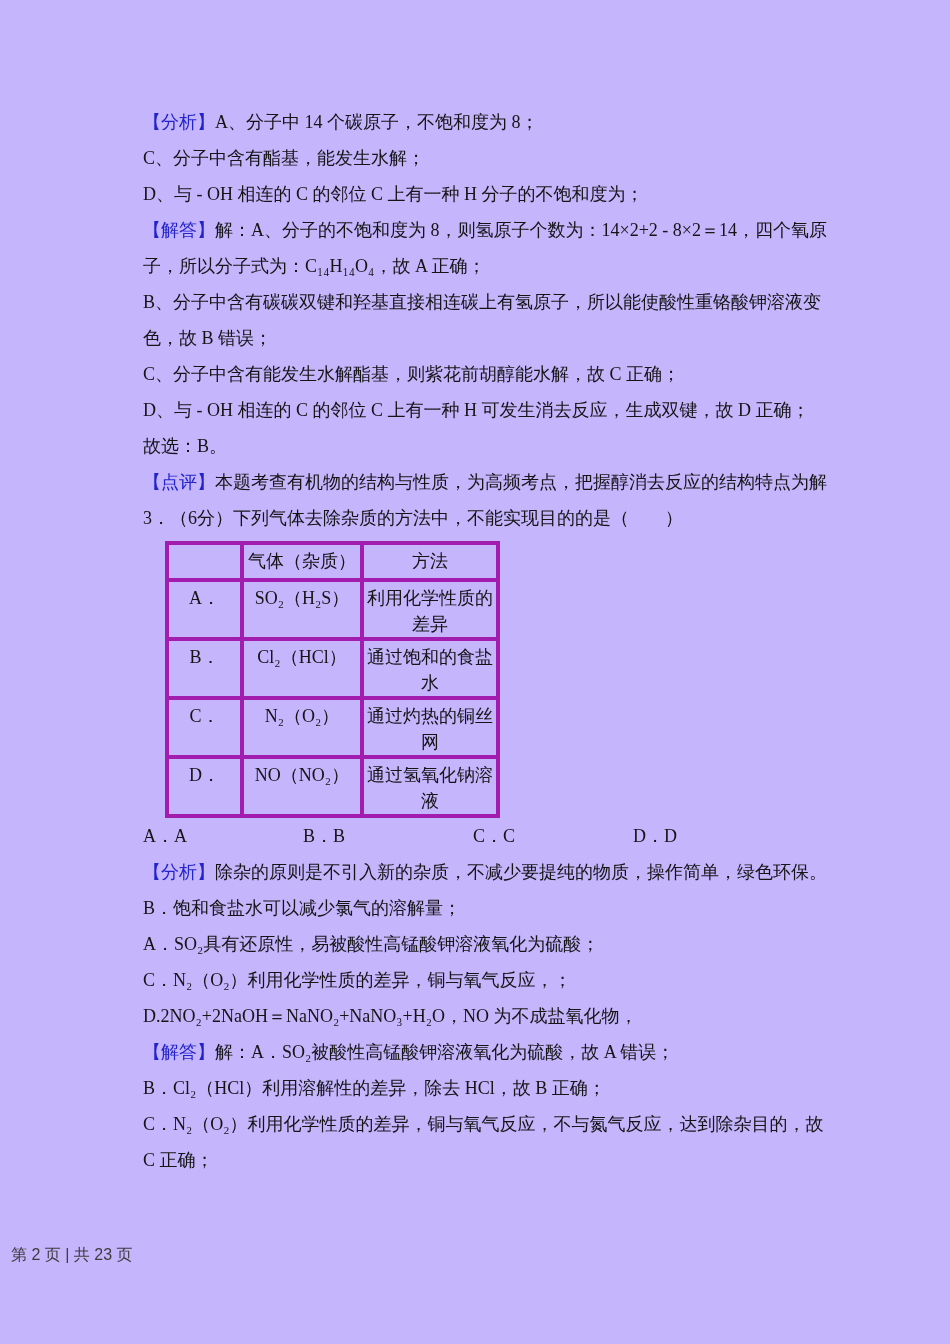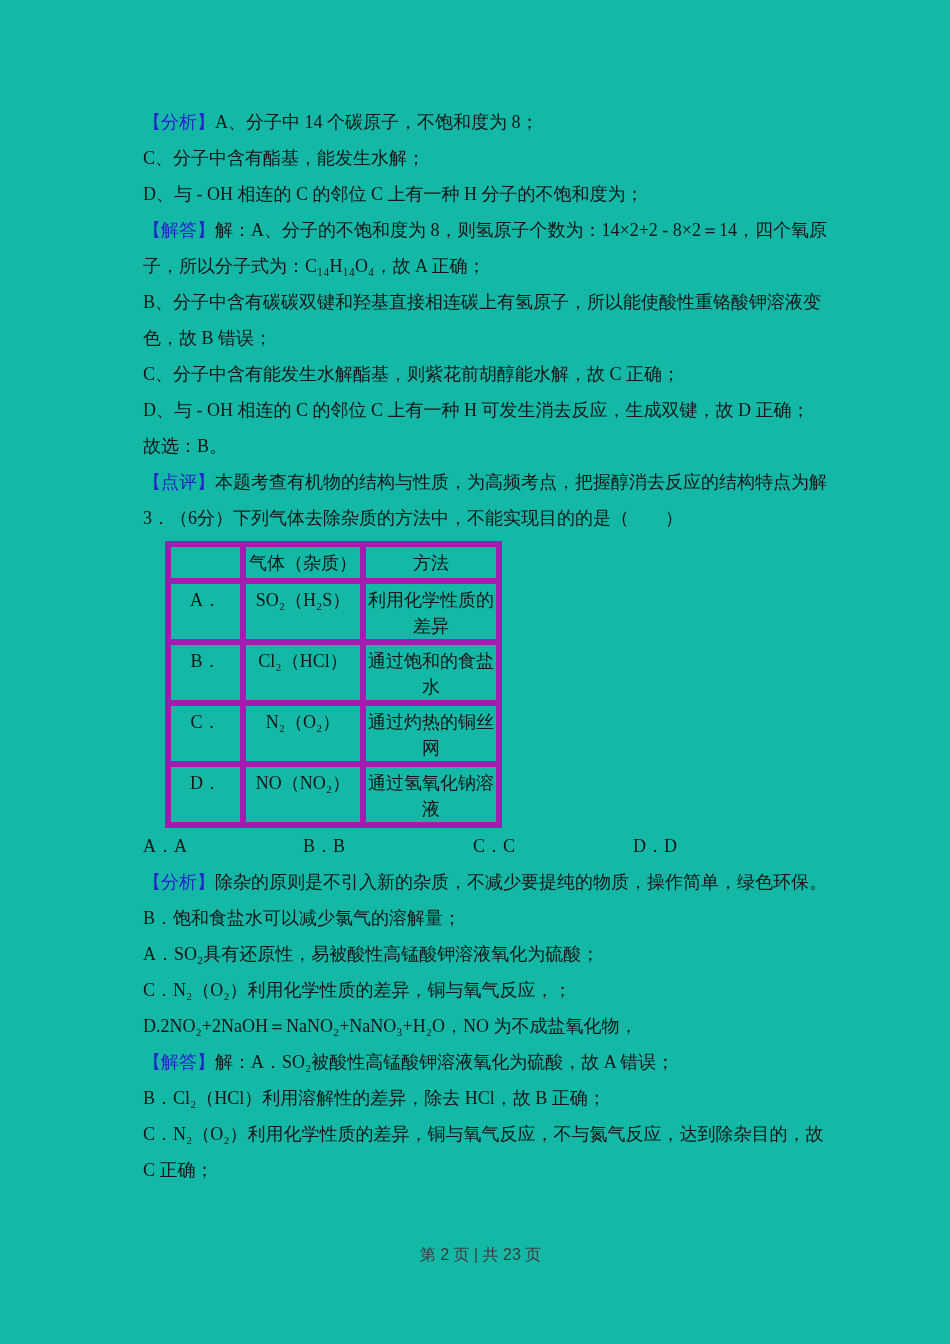--- a/index.html
+++ b/index.html
@@ -1,41 +1,41 @@
 <!DOCTYPE html>
 <html><head>
 <meta charset="utf-8">
 <style>
   * { margin:0; padding:0; box-sizing:border-box; }
   html,body { background:#ffffff; }
   .page {
-    position:relative; width:950px; height:1344px; background:#14b8a6; overflow:hidden;
+    position:relative; width:950px; height:1344px; background:#c4b5fd; overflow:hidden;
     font-family:"Liberation Serif","DejaVu Serif","DejaVu Sans",serif;
     color:#151515;
     text-decoration:underline;
   }
   .content { position:absolute; top:104px; left:143px; width:700px; }
   .ln { white-space:nowrap; height:36px; line-height:36px; font-size:18px; }
   .blabel { color:#2323cb; }
   .qtable { border-collapse:collapse; margin:5px 0 0 22px; table-layout:fixed; }
   .qtable th, .qtable td {
-    border:6px solid #a21caf; text-align:center; vertical-align:top;
+    border:4px solid #a21caf; text-align:center; vertical-align:top;
     font-weight:normal; font-size:18px; line-height:26px; padding:3px 2px 0 2px;
   }
   .col-opt { width:75px; }
   .col-gas { width:120px; white-space:nowrap; }
   .col-method { width:136px; }
   tr.hdr { height:37px; }
   tr.datarow { height:54px; }
   .choices { }
   .choice { display:inline-block; min-width:160px; }
   .choice.b { min-width:170px; }
   .choice.d { min-width:0; }
   .footer {
-    position:absolute; top:1244px; left:0; width:100%; text-align:center;
+    position:absolute; top:1244px; left:0; width:100%; 
     font-size:16px; color:#3c3c3c; line-height:22px;
     font-family:"Liberation Sans","DejaVu Sans",sans-serif;
     padding-left:11px;
   }
 </style>
 </head>
 <body>
 
 <div class="page">
   <div class="content">

